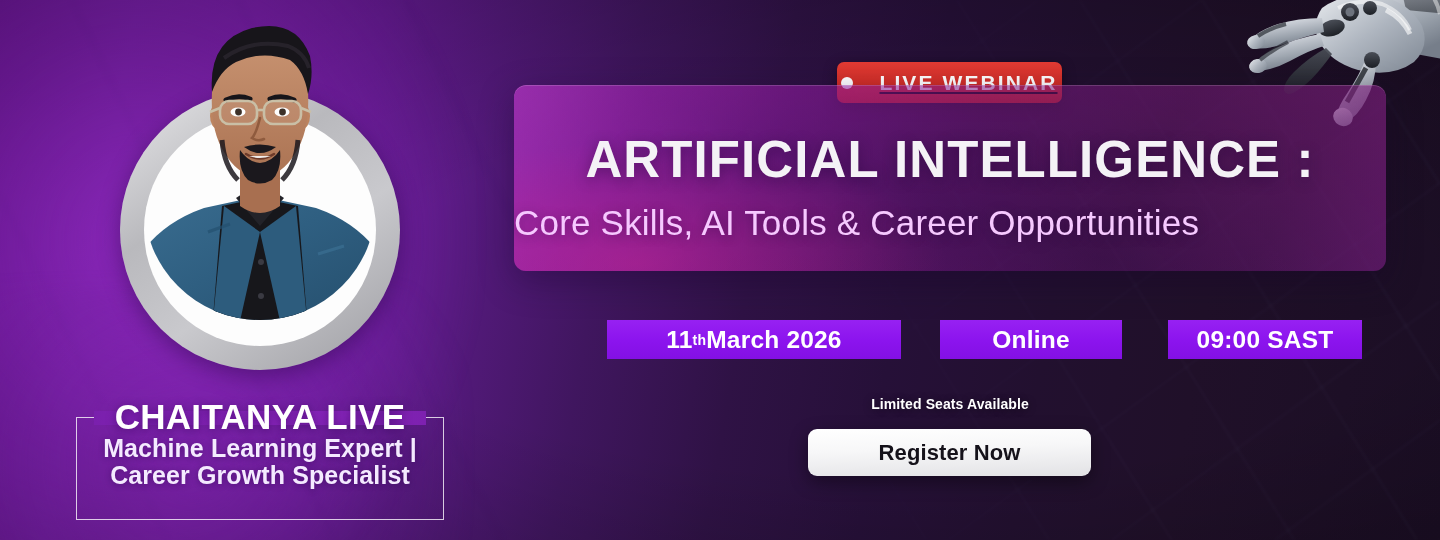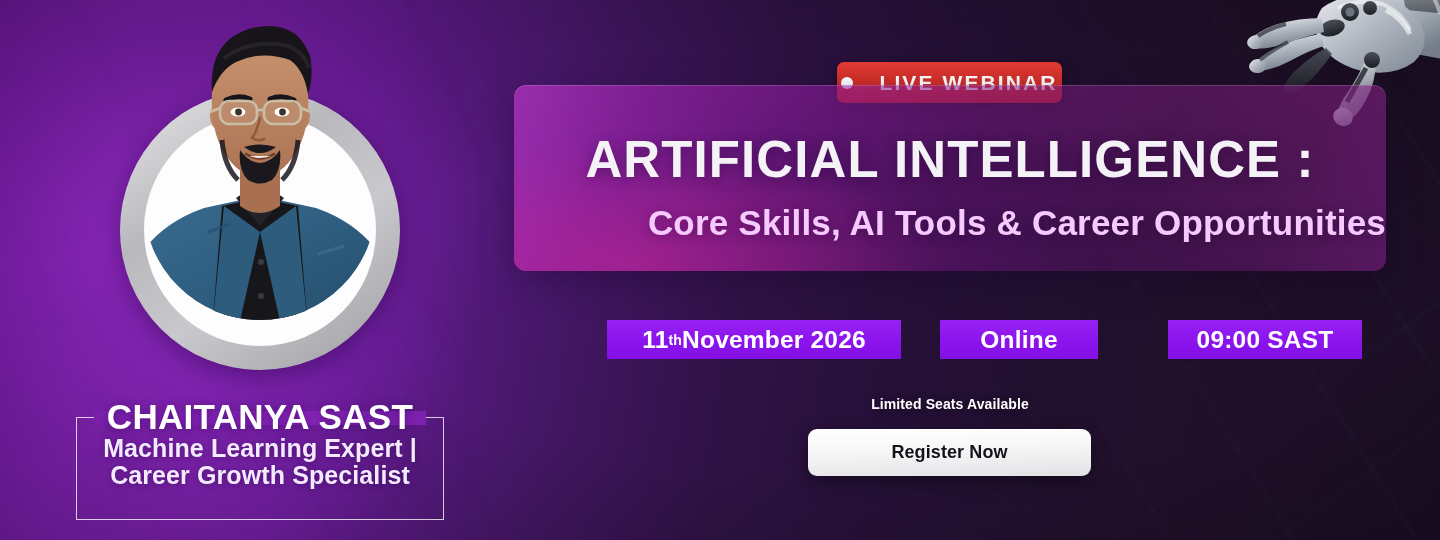--- a/index.html
+++ b/index.html
@@ -225,20 +225,21 @@
     top: 62px;
     width: 225px;
     height: 41px;
     border-radius: 7px;
     background: linear-gradient(180deg, #e23b34 0%, #d22f28 48%, #b9221c 100%);
     display: flex;
     align-items: center;
     justify-content: center;
     gap: 26px;
     box-shadow: 0 4px 14px rgba(0,0,0,0.40);
+    text-decoration: underline;
   }
   .live-dot {
     width: 12px;
     height: 12px;
     border-radius: 50%;
     background: #ffffff;
     flex: none;
   }
   .live-text {
     font-size: 21px;
@@ -295,23 +296,23 @@
     color: #f4f2f6;
     line-height: 58px;
     text-shadow: 0 3px 14px rgba(30,0,50,0.45);
     z-index: 2;
   }
   .title-sub {
     position: absolute;
     left: 0;
     top: 116px;
     width: 100%;
-    text-align: right;
+    text-align: left;
     font-size: 35px;
-    font-weight: 700;
+    font-weight: 400;
     color: #f6c9ff;
     line-height: 44px;
     letter-spacing: 0.2px;
     text-shadow: 0 2px 12px rgba(30,0,50,0.40);
     z-index: 2;
   }
 
   
   .chips {
     position: absolute;
@@ -339,21 +340,21 @@
     position: absolute;
     left: 4px;
     right: -6px;
     top: 39px;
     height: 14px;
     background: linear-gradient(180deg, rgba(10,2,18,0.70) 0%, rgba(10,2,18,0.0) 100%);
     filter: blur(3px);
     z-index: -1;
   }
   .chip-date  { left: 0px;   width: 294px; }
-  .chip-mode  { left: 333px; width: 158px; }
+  .chip-mode  { left: 333px; width: 182px; }
   .chip-time  { left: 561px; width: 194px; }
   .chip sup {
     font-size: 14px;
     vertical-align: super;
     font-weight: 600;
     line-height: 0;
   }
 
   
   .limited-seats {
@@ -372,21 +373,21 @@
     position: absolute;
     left: 808px;
     top: 429px;
     width: 283px;
     height: 47px;
     border-radius: 9px;
     border: none;
     background: linear-gradient(178deg, #ffffff 0%, #f7f7f8 42%, #e2e2e5 100%);
     color: #15121a;
     font-family: "Liberation Sans", sans-serif;
-    font-size: 18px;
+    font-size: 22px;
     font-weight: 600;
     letter-spacing: 0.1px;
     cursor: pointer;
     box-shadow: 0 6px 18px rgba(0,0,0,0.40);
     display: flex;
     align-items: center;
     justify-content: center;
     padding: 0;
   }
 </style>
@@ -528,21 +529,21 @@
           <path d="M128 150 Q126 170 136 180 Q148 187 160 180 Q170 170 168 150 Q160 162 148 163 Q136 162 128 150 Z" fill="#1b181d"></path>
           <path d="M110 140 Q112 166 126 180" stroke="#1b181d" stroke-width="5" fill="none" opacity="0.85"></path>
           <path d="M186 140 Q184 166 170 180" stroke="#1b181d" stroke-width="5" fill="none" opacity="0.85"></path>
         </g>
       </svg>
     </div>
 
     <div class="nameplate">
       <div class="nameplate-frame"></div>
       <div class="speaker-name-bg"></div>
-      <div class="speaker-name">CHAITANYA SAST</div>
+      <div class="speaker-name">CHAITANYA LIVE</div>
       <div class="speaker-role">
         <span>Machine Learning Expert |</span><br>
         <span>Career Growth Specialist</span>
       </div>
     </div>
   </div>
 
   <div class="live-badge">
     <span class="live-dot"></span>
     <span class="live-text">LIVE WEBINAR</span>
@@ -550,21 +551,21 @@
 
   <div class="title-panel">
     <div class="title-main">ARTIFICIAL INTELLIGENCE :</div>
     <div class="title-sub">Core Skills, AI Tools &amp; Career Opportunities</div>
   </div>
 
   <div class="chips">
     <div class="chip chip-date">
       <span>11</span>
         <sup>th</sup>
-        <span> November 2026</span>
+        <span> March 2026</span>
     </div>
     <div class="chip chip-mode">Online</div>
     <div class="chip chip-time">09:00 SAST</div>
   </div>
 
   <div class="limited-seats">Limited Seats Available</div>
   <button class="register-btn">Register Now</button>
 
 </div>
 

